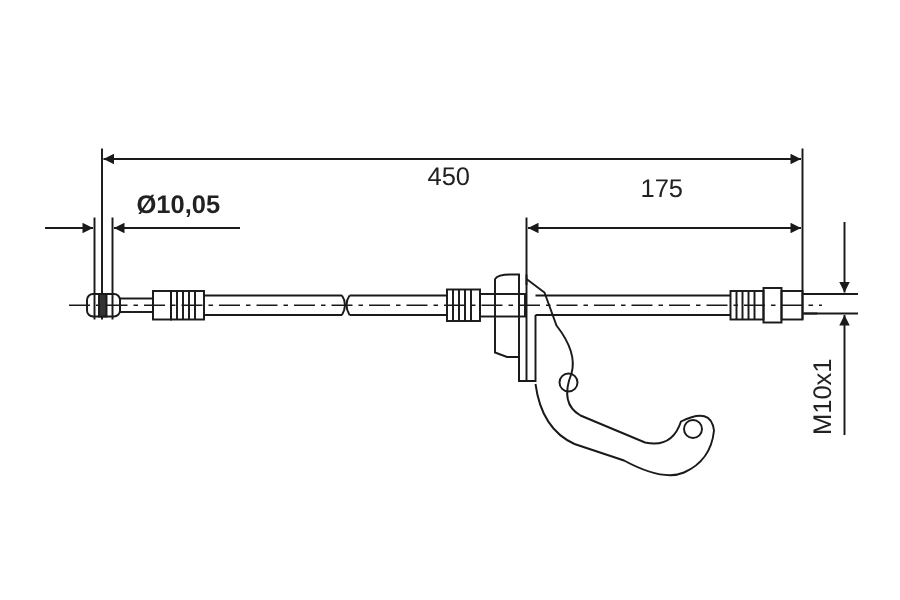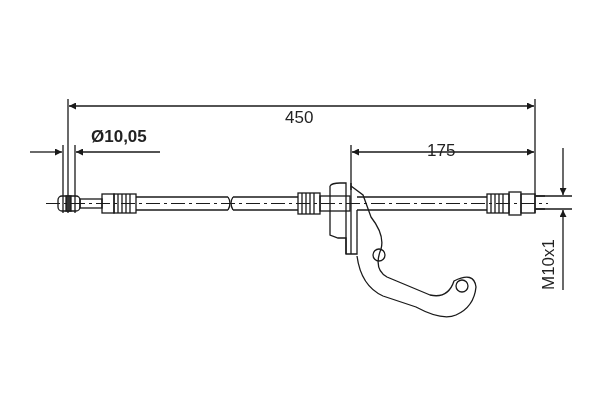--- a/index.html
+++ b/index.html
@@ -1,21 +1,21 @@
 <!DOCTYPE html>
 <html><head>
 <meta charset="utf-8">
 <style>
   html, body { margin: 0; padding: 0; background: #ffffff; }
   body { width: 600px; height: 400px; overflow: hidden; position: relative; font-family: "Liberation Sans", sans-serif; }
   svg { position: absolute; left: 0; top: 0; }
   .lbl { position: absolute; font-family: "Liberation Sans", sans-serif; color: #222; font-size: 17px; line-height: 1; white-space: nowrap; }
   #dim-450 { left: 285px; top: 85px; margin-top: 24px; }
   #dim-dia { left: 91px; top: 128px; font-weight: bold; }
-  #dim-175 { left: 427px; top: 142px; }
+  #dim-175 { left: 427px; top: 117px; }
   #dim-thread { left: 540px; top: 290px; transform: rotate(-90deg); transform-origin: left top; }
 </style>
 </head>
 <body>
 
 <svg width="600" height="400" viewBox="0 0 600 400" xmlns="http://www.w3.org/2000/svg">
   <defs>
     <marker id="arr" viewBox="0 0 10 10" refX="10" refY="5" markerWidth="16" markerHeight="7" orient="auto-start-reverse" markerUnits="userSpaceOnUse">
       <path d="M0,0 L10,5 L0,10 z" fill="#1a1a1a"></path>
     </marker>

